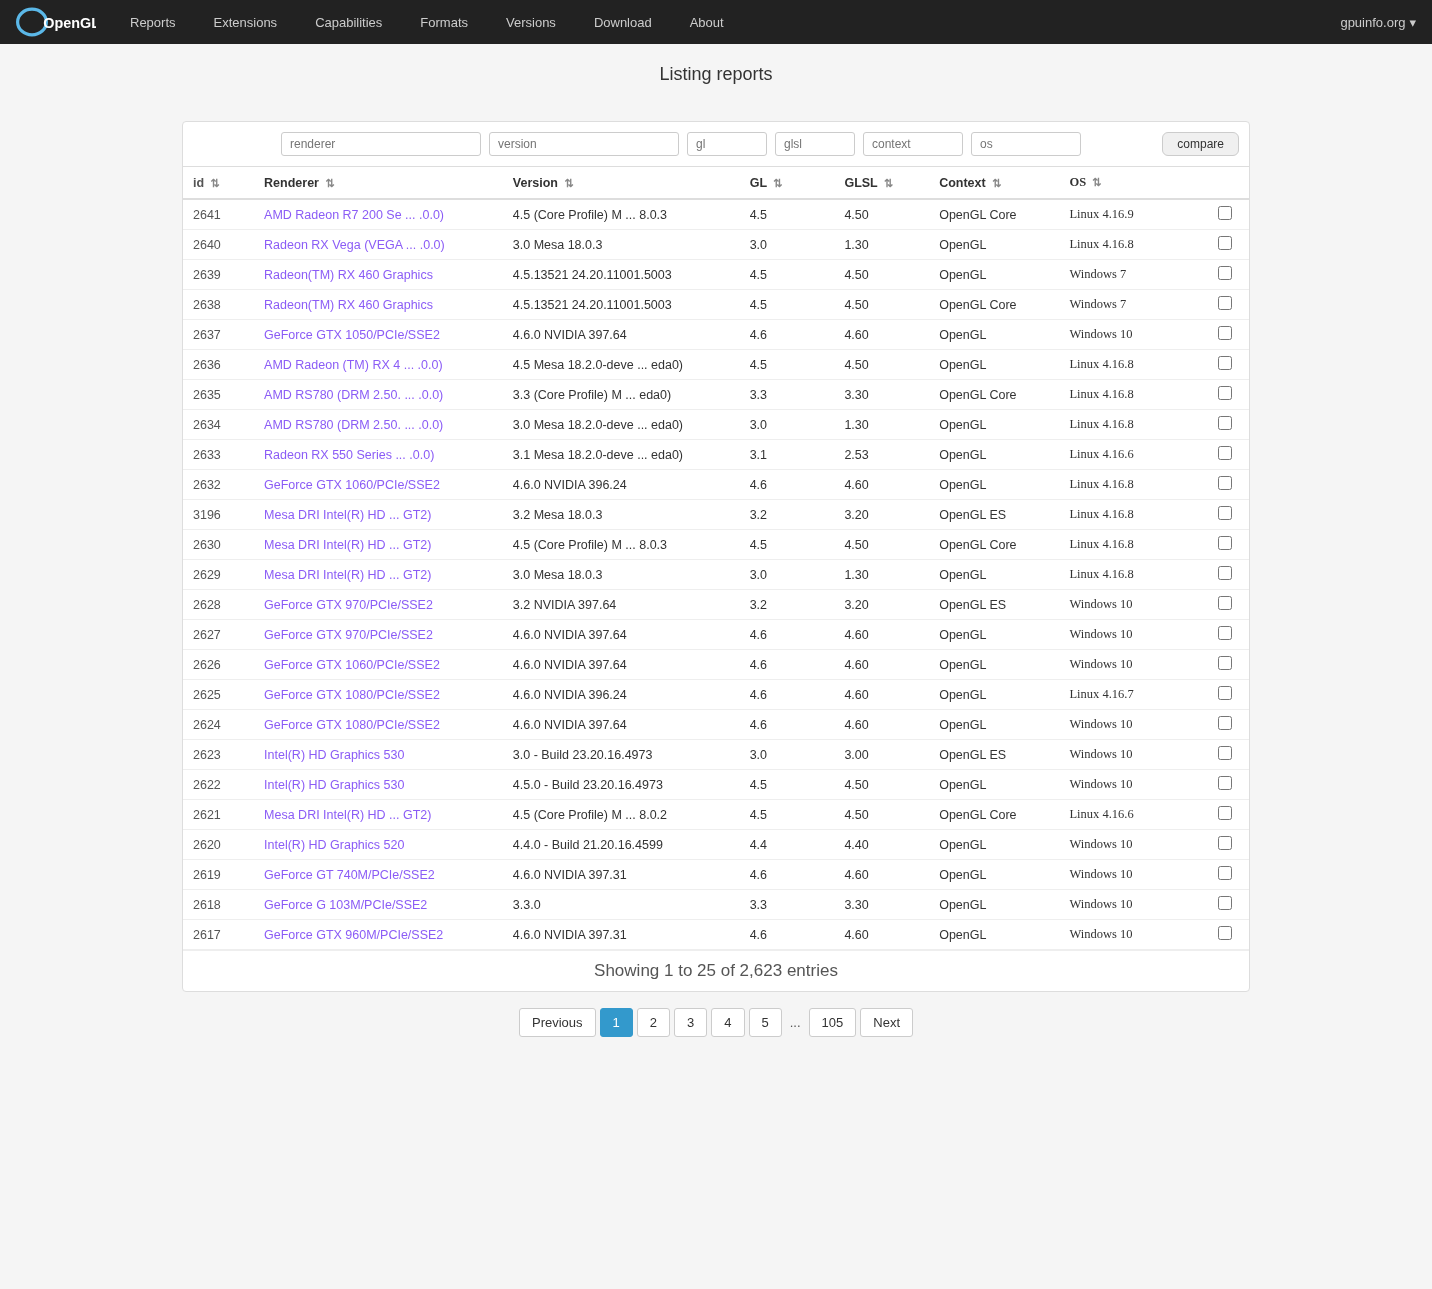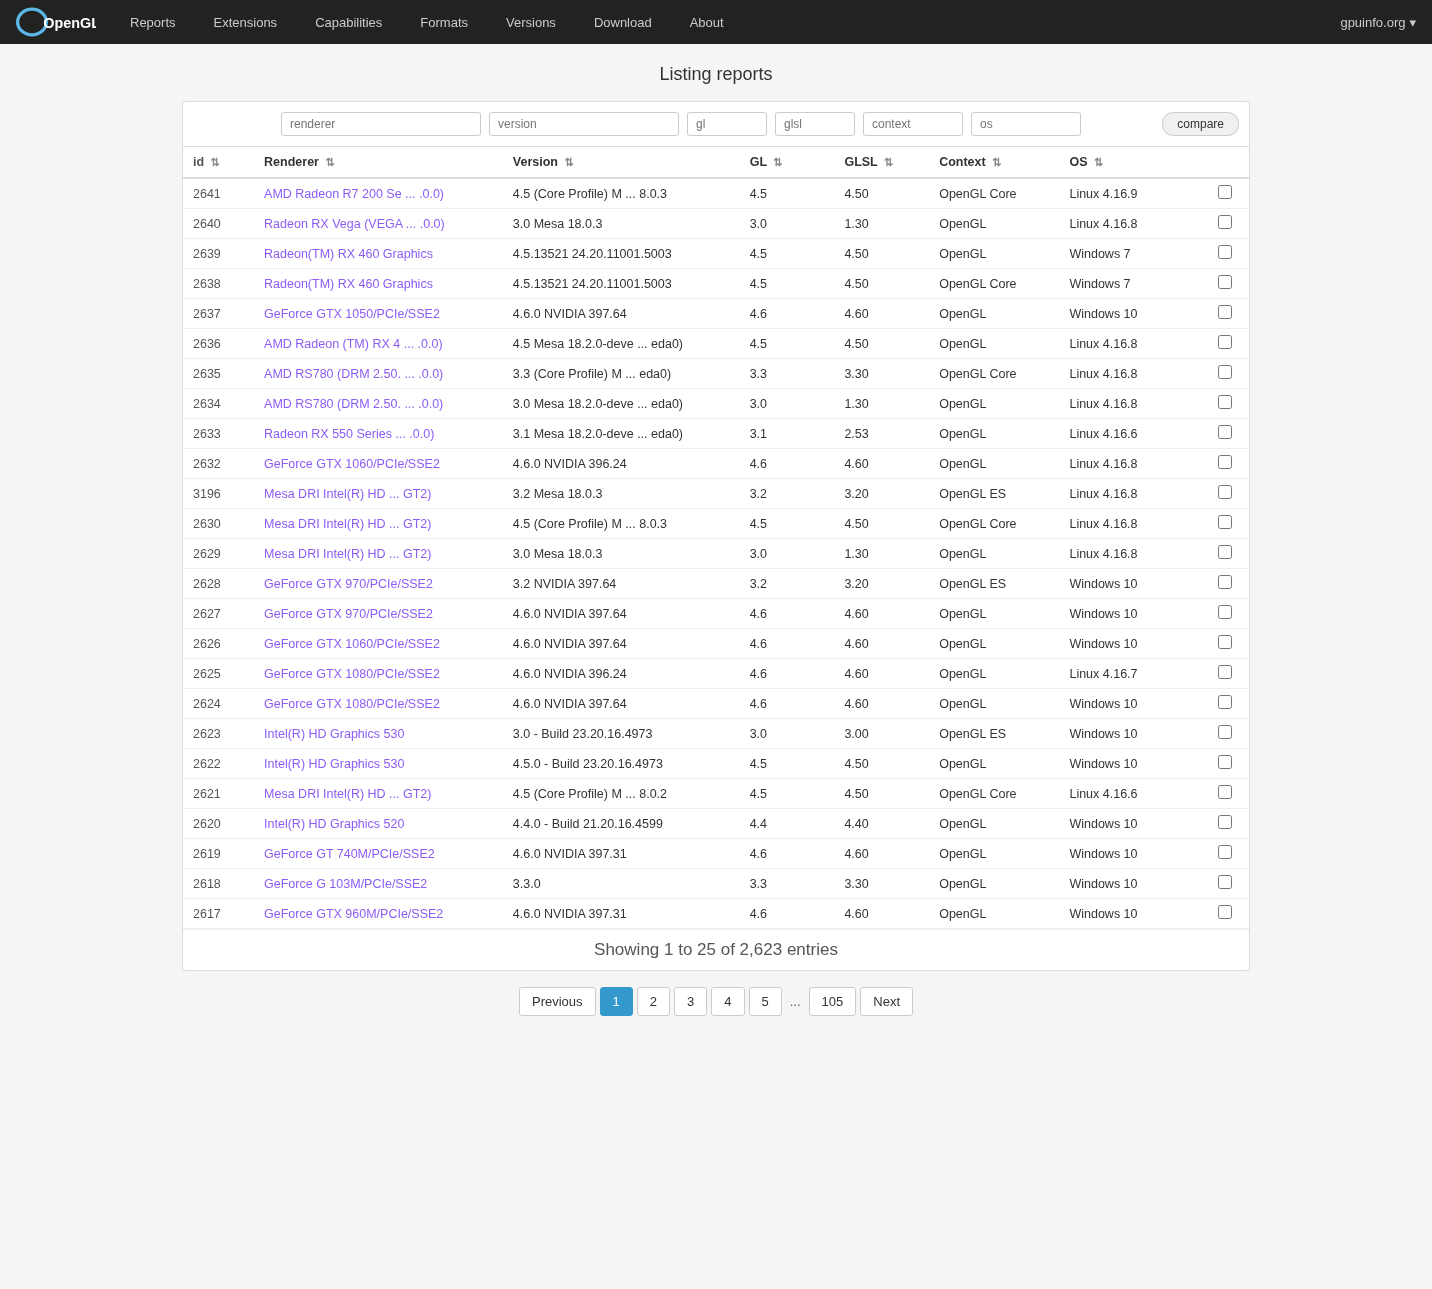--- a/index.html
+++ b/index.html
@@ -44,21 +44,21 @@
     
     .main-content {
       max-width: 1100px;
       margin: 0 auto;
       padding: 20px 16px;
     }
     .page-title {
       text-align: center;
       font-size: 18px;
       font-weight: normal;
-      margin-bottom: 16px;
+      margin-bottom: 36px;
       color: #333;
     }
 
     
     .table-container {
       background: #fff;
       border: 1px solid #ddd;
       border-radius: 4px;
     }
 
@@ -81,21 +81,21 @@
     .filter-renderer { width: 200px; }
     .filter-version { width: 190px; }
     .filter-gl { width: 80px; }
     .filter-glsl { width: 80px; }
     .filter-context { width: 100px; }
     .filter-os { width: 110px; }
     .compare-btn {
       margin-left: auto;
       background: #f0f0f0;
       border: 1px solid #ccc;
-      border-radius: 11px;
+      border-radius: 6px;
       padding: 4px 14px;
       font-size: 12px;
       cursor: pointer;
       color: #333;
     }
 
     
     table {
       width: 100%;
       border-collapse: collapse;
@@ -124,21 +124,21 @@
     tbody td {
       padding: 6px 10px;
       color: #333;
     }
     .id-col { width: 60px; color: #555; }
     .renderer-col { width: 210px; }
     .version-col { width: 200px; }
     .gl-col { width: 80px; }
     .glsl-col { width: 80px; }
     .context-col { width: 110px; }
-    .os-col { width: 120px; }
+    .os-col { width: 120px; font-family: Liberation Serif, serif; }
     .check-col { width: 40px; text-align: center; }
 
     .link-cell { color: #8b5cf6; text-decoration: none; }
 
     
     .row-checkbox {
       width: 14px;
       height: 14px;
     }
 

